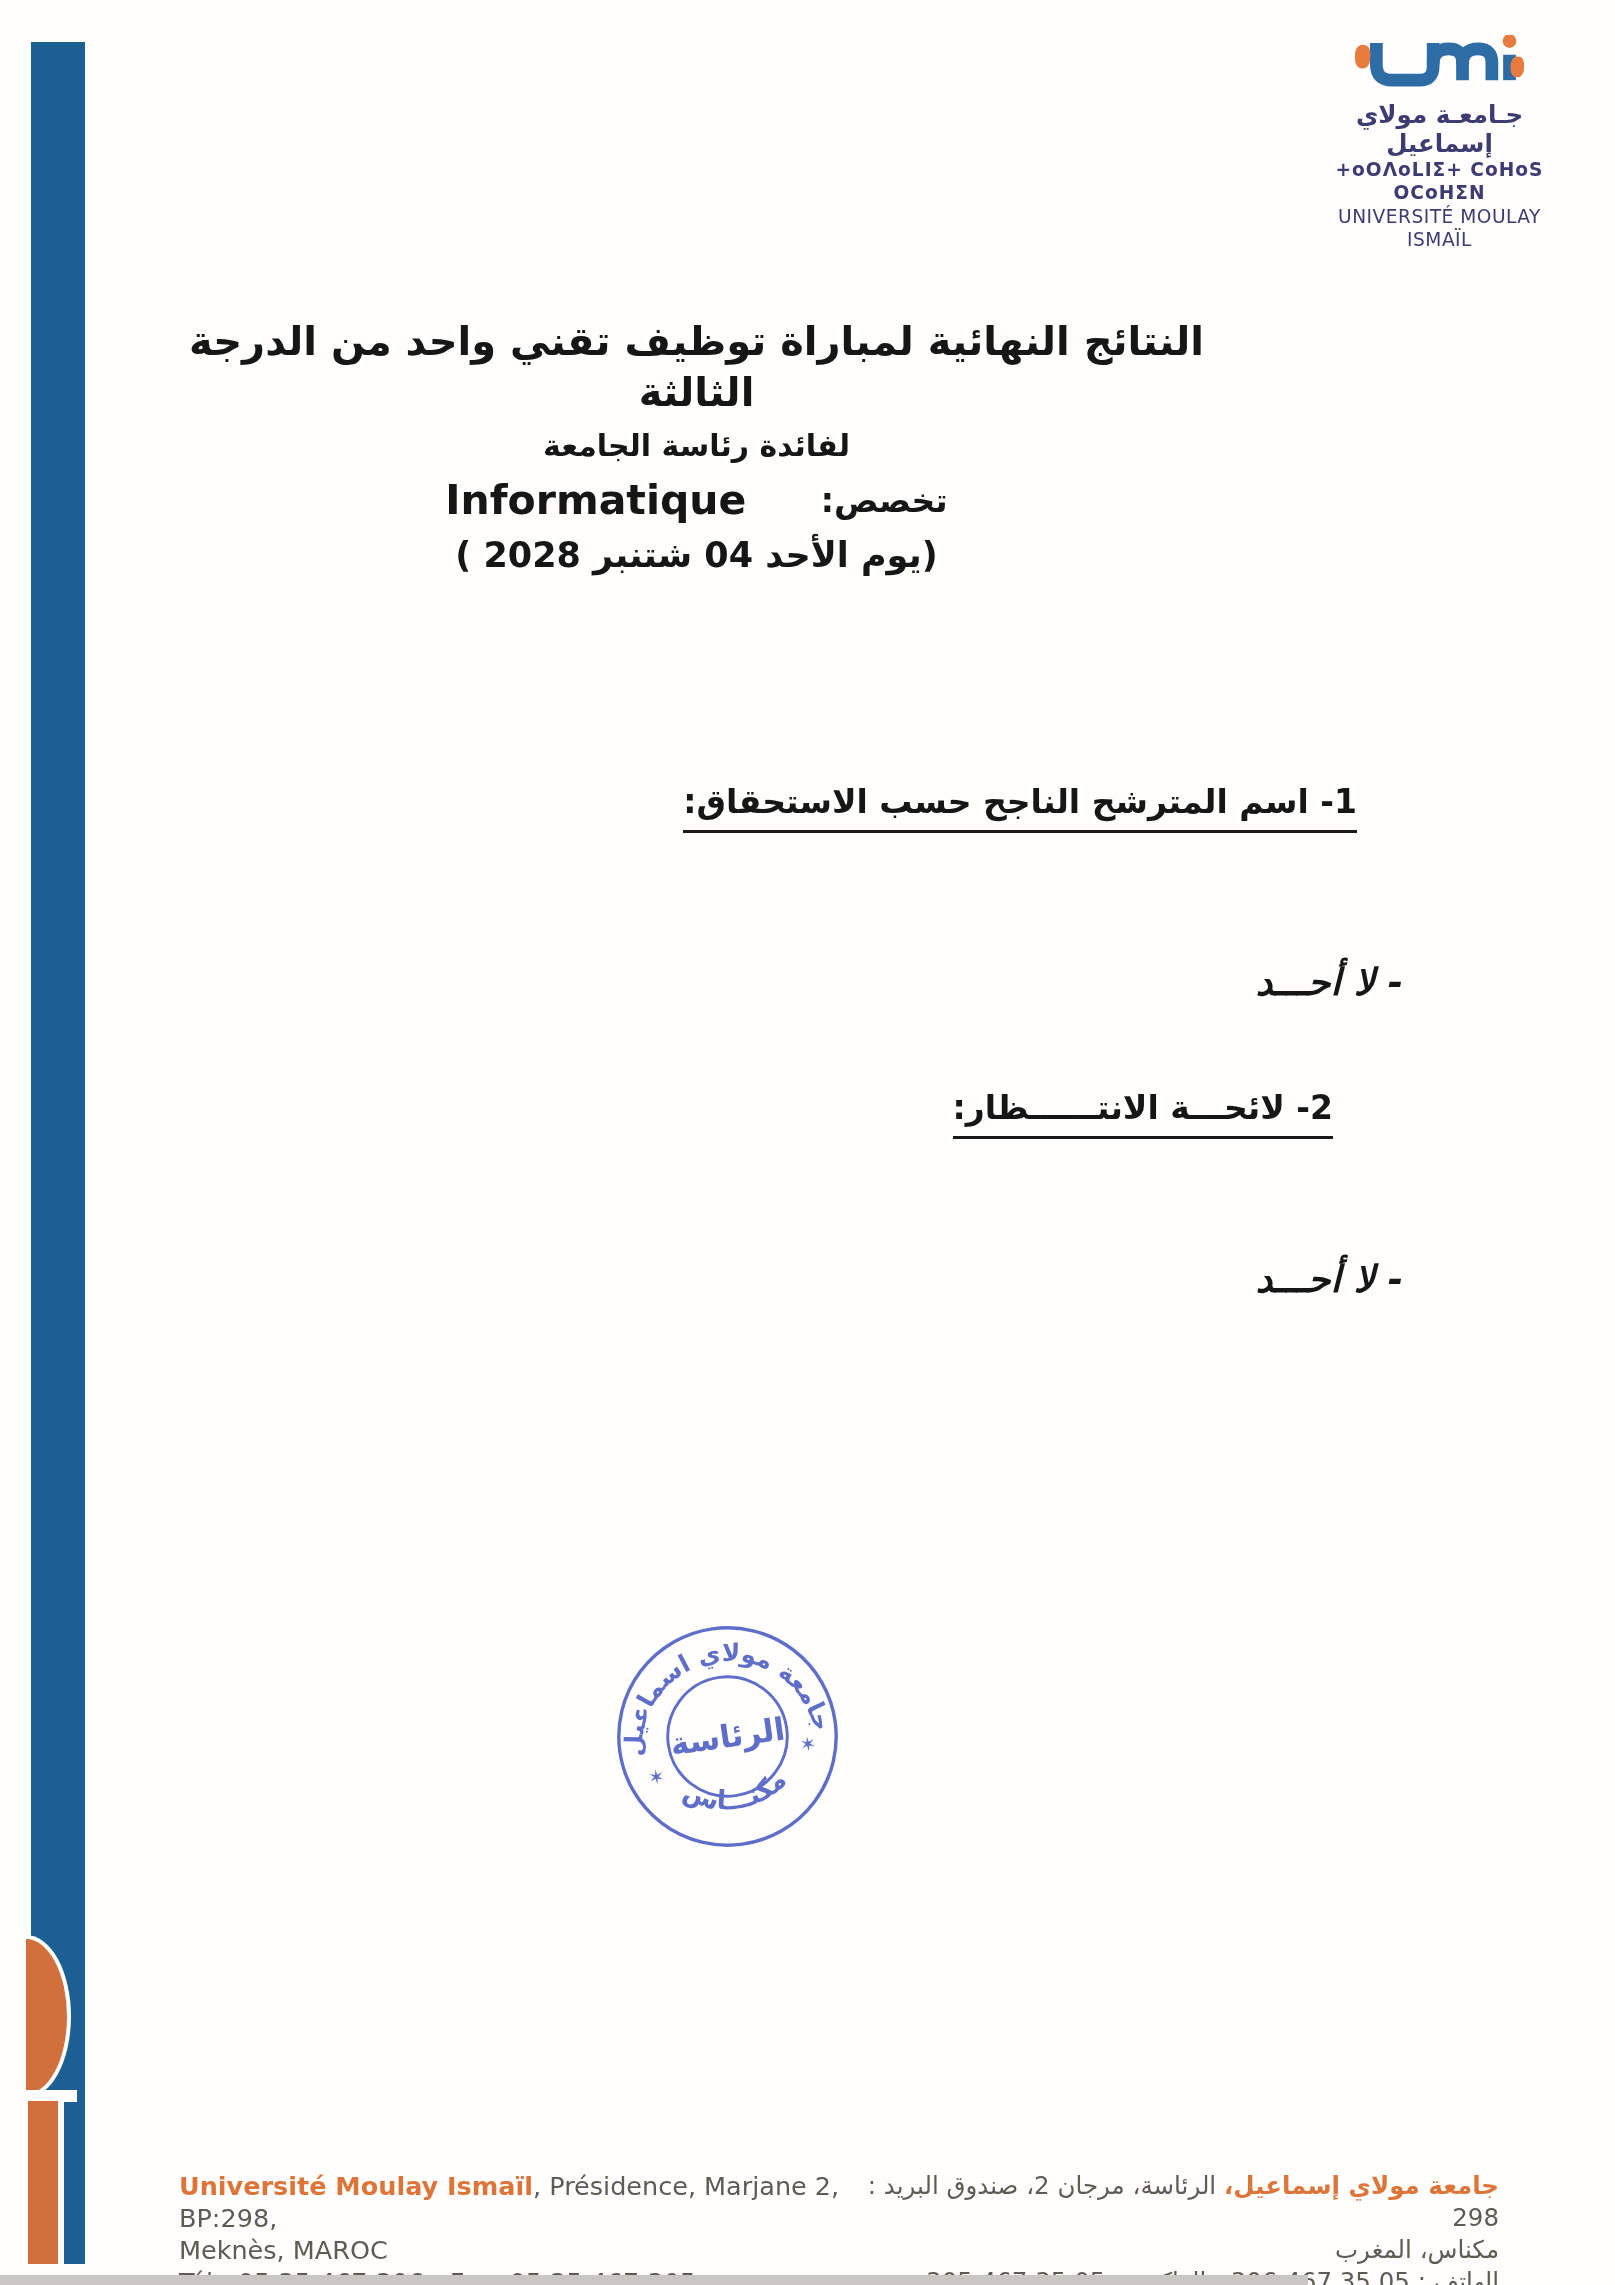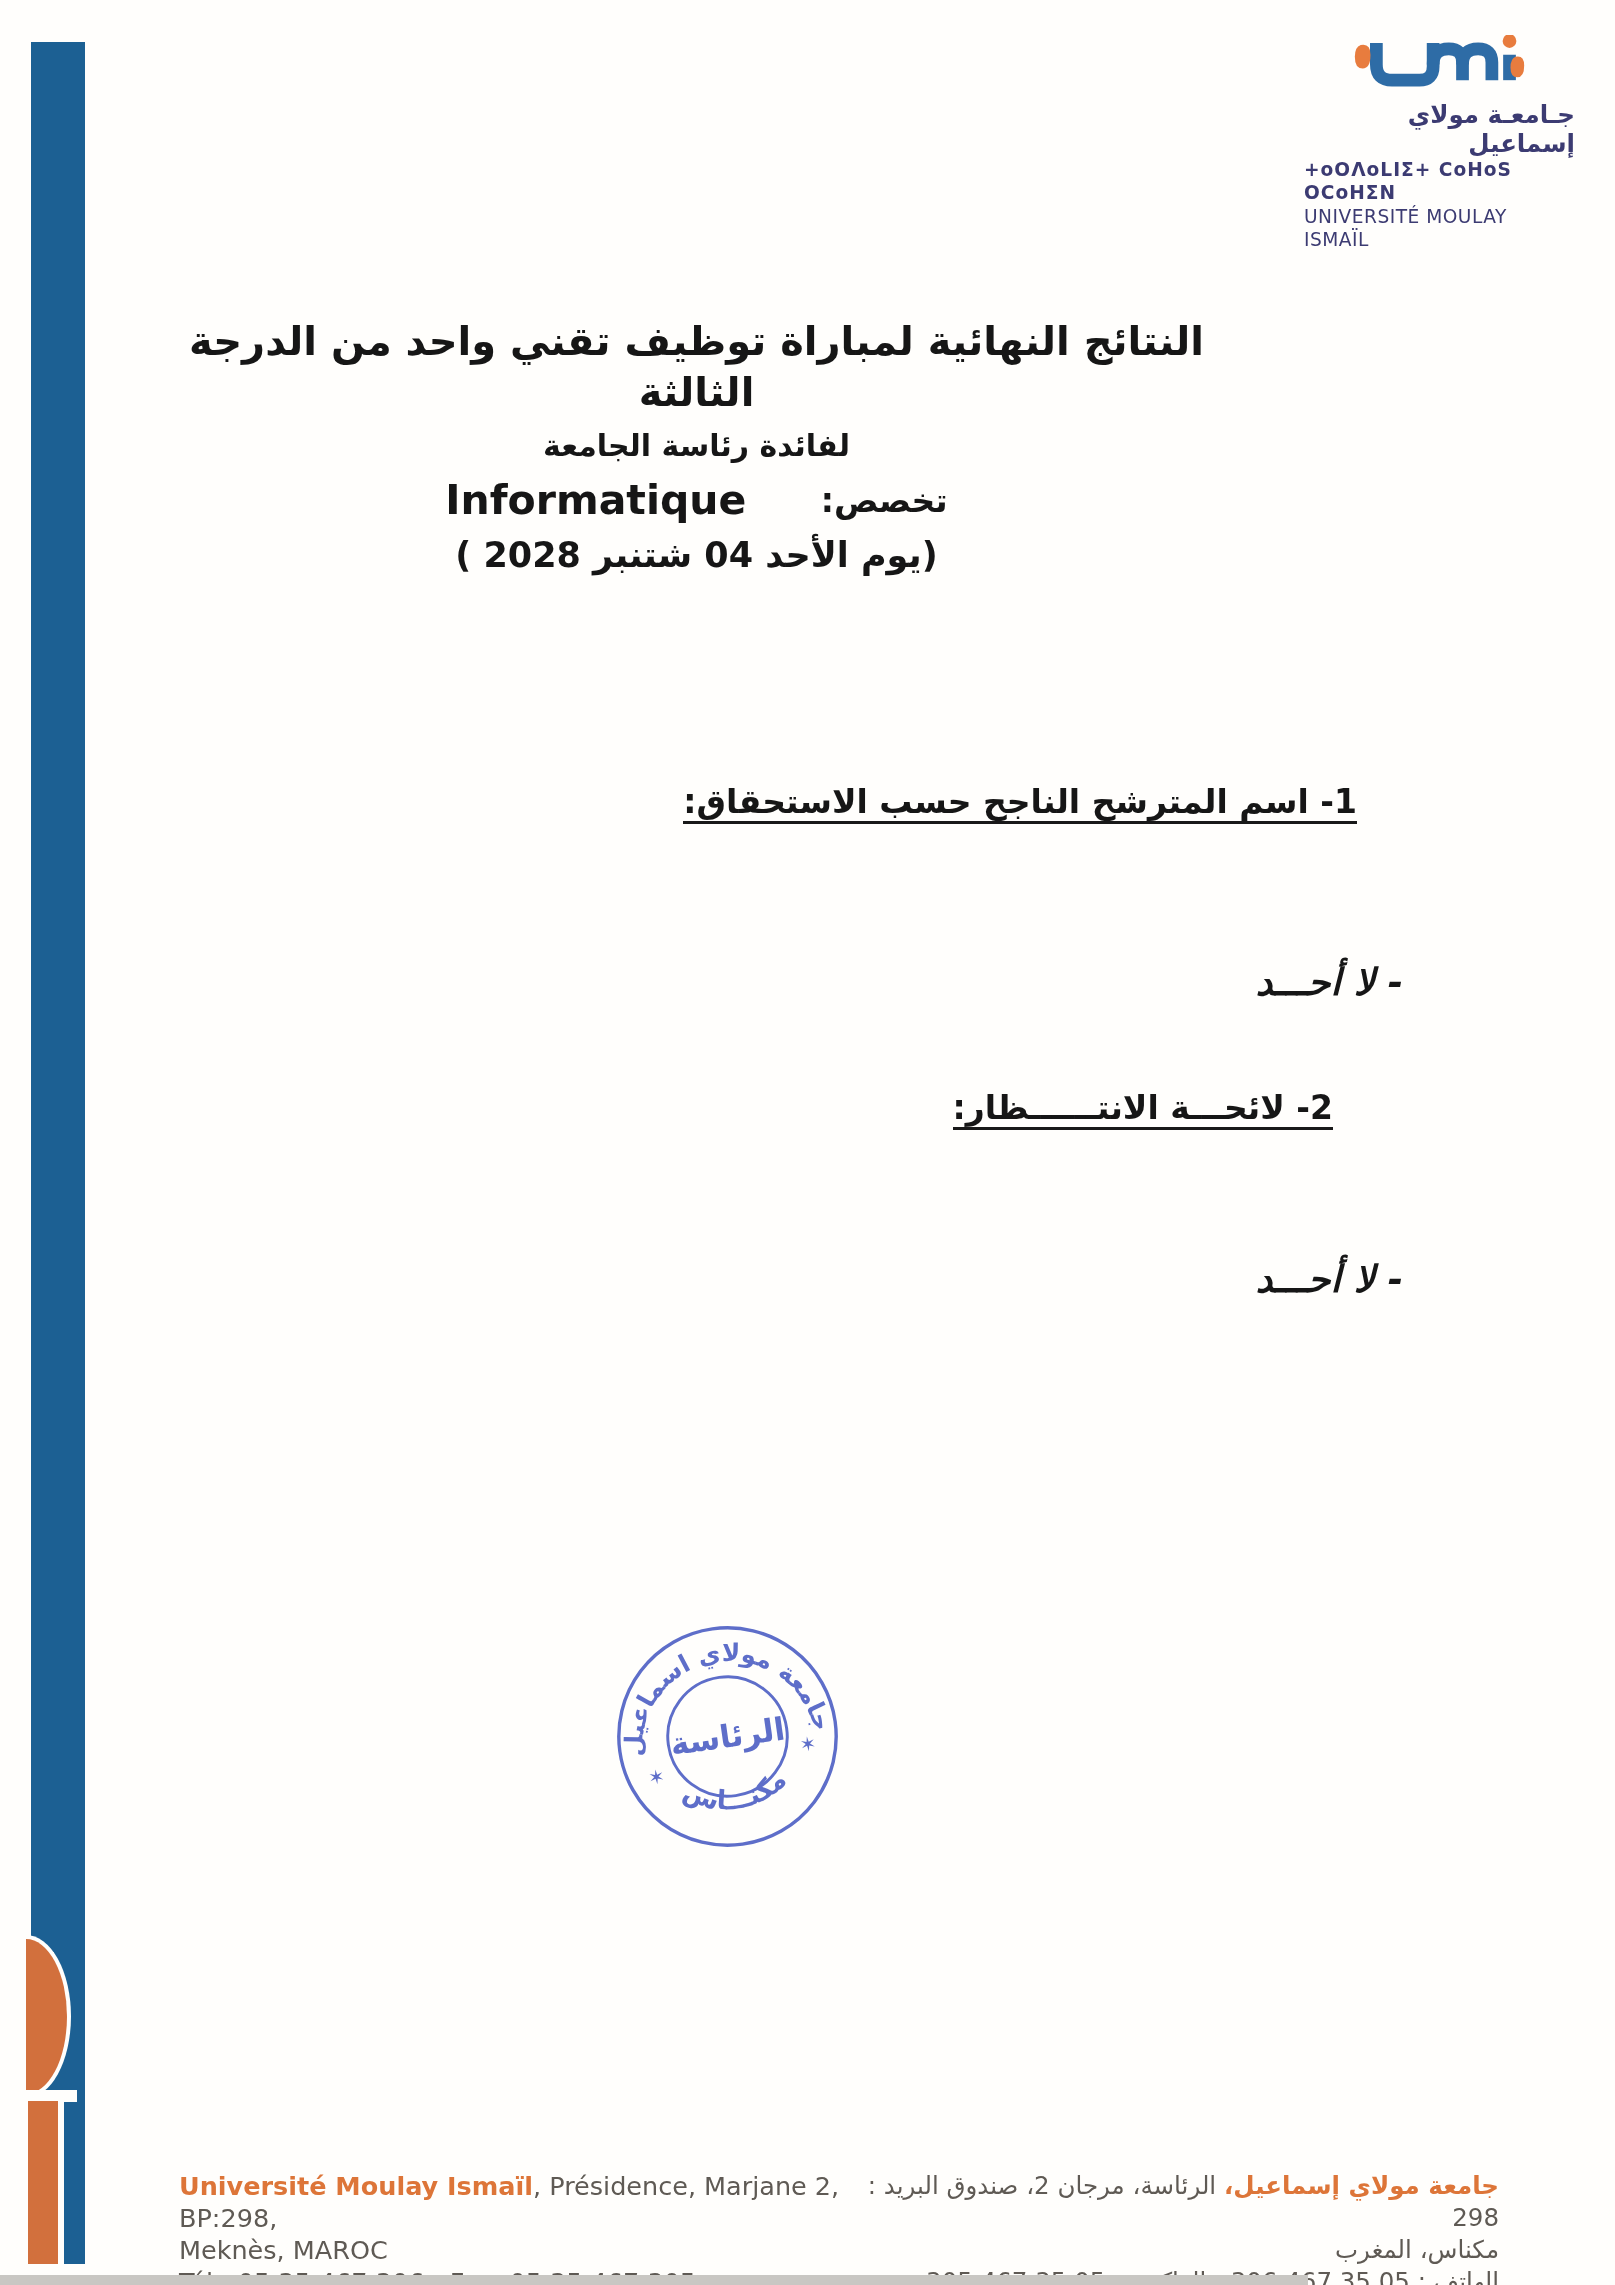--- a/index.html
+++ b/index.html
@@ -10,36 +10,36 @@
   
   .side-bar{position:absolute;left:31px;top:42px;width:54px;height:2222px;background:#1c6093;}
   .deco-halfdisc{
     position:absolute;left:25.5px;top:1935px;width:41px;height:155px;background:#d2703d;
     border:4.9px solid #fffefc;border-left:none;
     border-radius:0 100% 100% 0 / 0 50% 50% 0;
   }
   .deco-gap{position:absolute;left:25.5px;top:2090px;width:51px;height:11.8px;background:#fffefc;}
   .deco-stem{position:absolute;left:28px;top:2101px;width:30px;height:163px;background:#d2703d;border-right:6.9px solid #fffefc;}
   
-  .logo{position:absolute;left:1304px;top:35px;width:271px;color:#3c3b72;}
+  .logo{position:absolute;left:1304px;top:35px;width:271px;text-align:center;color:#3c3b72;}
   .logo .wordmark{display:block;margin:0 auto 3.9px auto;}
   .logo .ar{font-size:24.5px;font-weight:bold;direction:rtl;line-height:29px;}
   .logo .tif{font-size:18.6px;font-weight:bold;letter-spacing:1px;line-height:23.5px;}
   .logo .fr{font-size:18.6px;letter-spacing:0.5px;line-height:23.5px;}
   
   .title{position:absolute;left:167px;top:316px;width:1059px;text-align:center;direction:rtl;font-weight:bold;}
   .title .l1{font-size:40px;line-height:51px;}
   .title .l2{font-size:30px;line-height:55px;}
   .title .l3{font-size:33px;line-height:55px;}
   .title .l3 .latin{direction:ltr;unicode-bidi:embed;display:inline-block;font-size:41px;margin-right:63px;vertical-align:-2px;text-align:center;}
   .title .l4{font-size:35px;line-height:55px;}
   
   .sec-heading{
     position:absolute;direction:rtl;font-size:33px;font-weight:bold;
-    border-bottom:3.9px solid #191919;padding-bottom:0;white-space:nowrap;
+    border-bottom:3.9px solid #191919;padding-bottom:9px;white-space:nowrap;
   }
   .sec-item{position:absolute;direction:rtl;font-size:37px;font-weight:bold;white-space:nowrap;font-style:italic;}
   .h1{right:258px;top:782px;}
   .i1{right:212px;top:961px;}
   .h2{right:282px;top:1088px;}
   .i2{right:212px;top:1258px;}
   
   .stamp{position:absolute;left:610px;top:1619px;width:235px;height:235px;transform:rotate(-8deg);opacity:0.9;}
   
   .footer-left{position:absolute;left:179px;top:2170px;width:686px;font-size:25.5px;line-height:32px;color:#5f5a54;}

